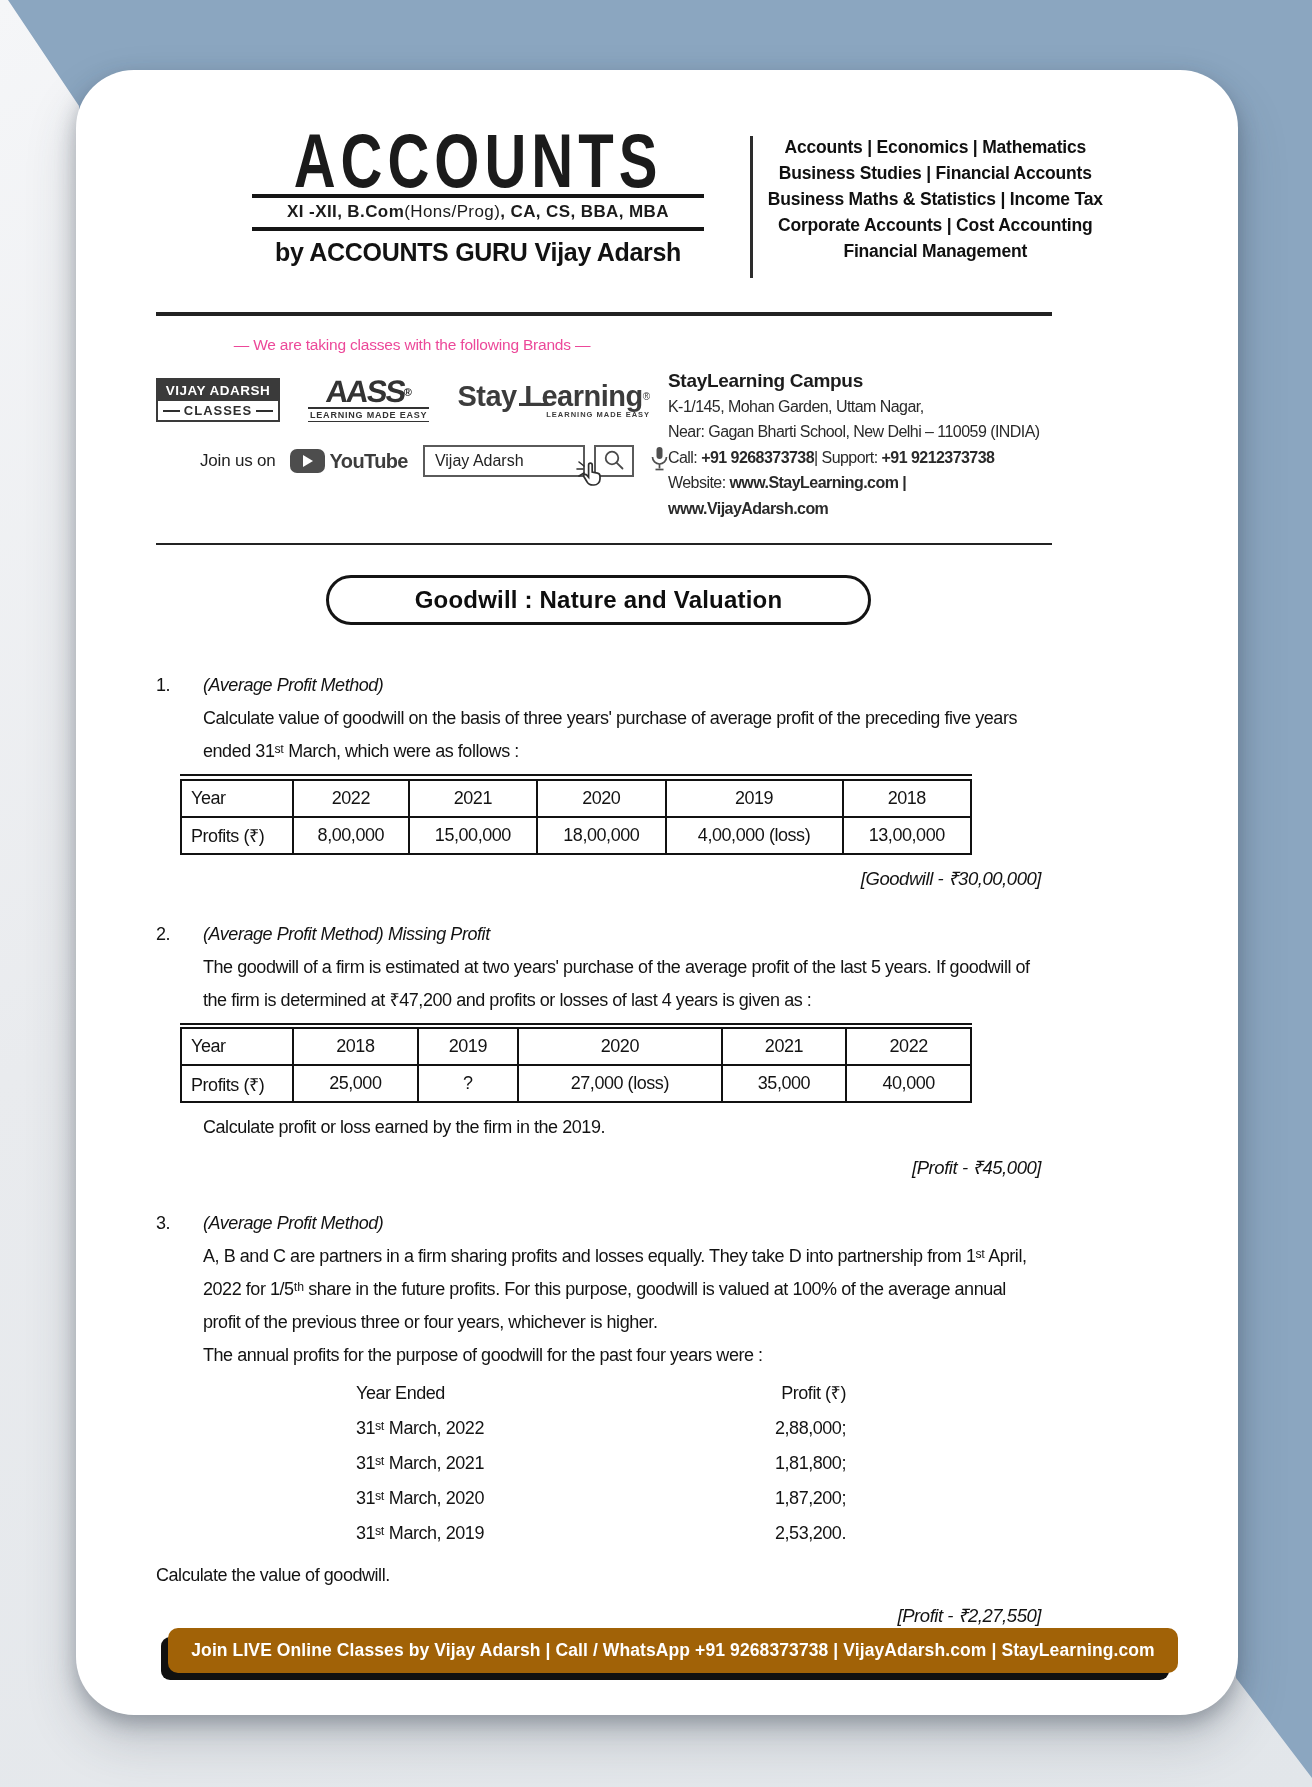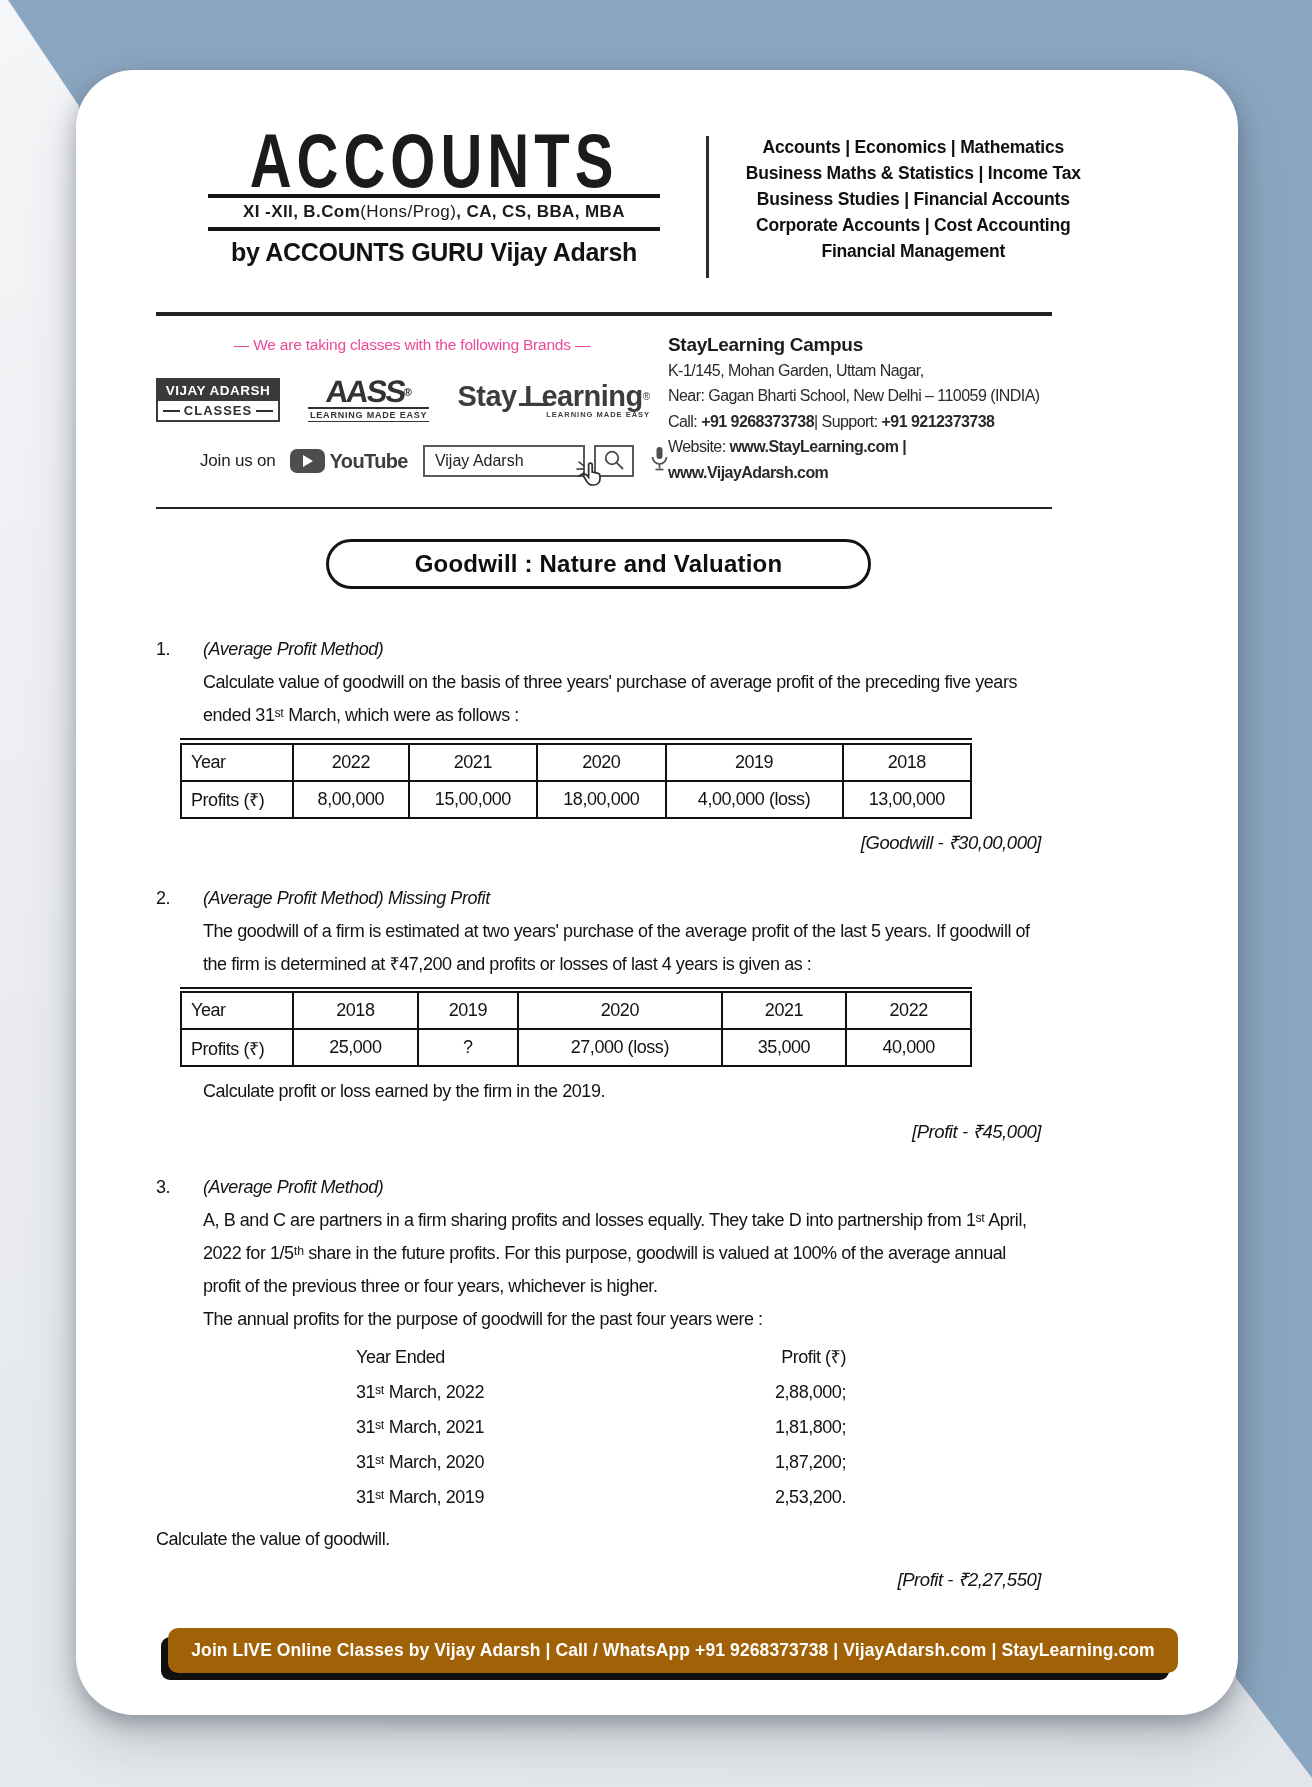--- a/index.html
+++ b/index.html
@@ -6,21 +6,21 @@
   body { width:1312px; height:1787px; font-family:"Liberation Sans", sans-serif; color:#161616; }
   #page { position:relative; width:1312px; height:1787px; overflow:hidden;
           background: linear-gradient(155deg, #f5f6f8 0%, #e9ebee 45%, #e2e6ea 100%); }
   #blue-shape { position:absolute; inset:0; background:#8BA6C0;
           clip-path: polygon(8px 0px, 1312px 0px, 1312px 1778px, 1236px 1678px, 1236px 240px, 79px 240px, 79px 106px); }
   #card { position:absolute; left:76px; top:70px; width:1162px; height:1645px; background:#fff;
           border-radius:58px; box-shadow: 0 8px 20px rgba(50,60,75,.35), 0 25px 50px rgba(50,60,75,.22);
           padding-top:62px; }
 
   
-  .header { display:flex; padding-left:60px;margin-left:8px; }
+  .header { display:flex; padding-left:112px; }
   .logo { width:452px; margin-left:64px; text-align:center; }
   .logo-title-wrap { height:66px; display:flex; align-items:flex-end; justify-content:center;
           border-bottom:4px solid #151515; padding-bottom:2px; }
   .logo-title { font-size:58px; font-weight:800; letter-spacing:5px; line-height:.82;
           transform:scaleY(1.32); transform-origin:center bottom; color:#1b1b1b; }
   .logo-sub { font-size:17px; letter-spacing:.4px; padding:4px 0 5px; border-bottom:4px solid #151515; color:#1b1b1b; white-space:nowrap; }
   .logo-sub .b { font-weight:800; }
   .logo-by { margin-top:7px; font-size:25px; font-weight:800; letter-spacing:-.3px; color:#121212; white-space:nowrap; }
   .logo-by .name { margin-left:7px; }
   .v-divider { width:2.5px; background:#2c2c2c; height:142px; margin-left:46px; margin-top:4px; }
@@ -55,21 +55,21 @@
   .yt-badge::after { content:""; position:absolute; left:13px; top:6px; border-left:10px solid #fff;
                      border-top:6px solid transparent; border-bottom:6px solid transparent; }
   .yt-word { font-size:20px; font-weight:800; color:#3d3d3d; letter-spacing:-.6px; }
   .search-box { margin-left:10px; width:162px; height:32px; border:2px solid #5a5a5a; position:relative; display:flex; align-items:center; }
   .search-box input { border:none; outline:none; width:100px; margin-left:10px; font-size:16px; color:#222; font-family:"Liberation Sans",sans-serif; background:transparent; }
   .hand-cursor { position:absolute; right:-26px; top:7px; }
   .search-btn { margin-left:4px; width:40px; height:32px; border:2px solid #5a5a5a; display:flex; align-items:center; justify-content:center; background:#fff; }
   .mic-btn { margin-left:12px; display:flex; align-items:center; background:none; border:none; }
 
   .campus { width:392px; margin-top:16px; font-size:16px; letter-spacing:-.55px; line-height:25.5px; color:#2a2a2a; }
-  .campus-title { font-size:19px; font-weight:800; letter-spacing:-.3px; color:#1c1c1c; }
+  .campus-title { font-size:19px; font-weight:800; letter-spacing:-.3px; color:#1c1c1c;margin-top:36px; }
   .campus .b { font-weight:700; }
 
   .single-rule { margin:22px 186px 0 80px; border-top:2.5px solid #232323; }
 
   
   .main { margin:0 197px 0 80px; width:885px; }
   .pill { margin:30px auto 0; width:545px; height:50px; border:3px solid #141414; border-radius:26px;
           display:flex; align-items:center; justify-content:center; }
   .pill-text { font-size:24px; font-weight:800; letter-spacing:.2px; color:#0e0e0e; }
 
@@ -112,22 +112,22 @@
         <div class="logo-sub">
           <span class="b">XI -XII, B.Com</span><span>(Hons/Prog)</span><span class="b">, CA, CS, BBA, MBA</span>
         </div>
         <div class="logo-by">
           <span>by ACCOUNTS GURU</span><span class="name">Vijay Adarsh</span>
         </div>
       </div>
       <div class="v-divider"></div>
       <div class="subjects">
         <div>Accounts | Economics | Mathematics</div>
+        <div>Business Studies | Financial Accounts</div>
         <div>Business Maths &amp; Statistics | Income Tax</div>
-        <div>Business Studies | Financial Accounts</div>
         <div>Corporate Accounts | Cost Accounting</div>
         <div>Financial Management</div>
       </div>
     </div>
 
     <div class="double-rule"></div>
 
     <div class="mid">
       <div class="brands">
         <div class="brands-caption">— We are taking classes with the following Brands —</div>

